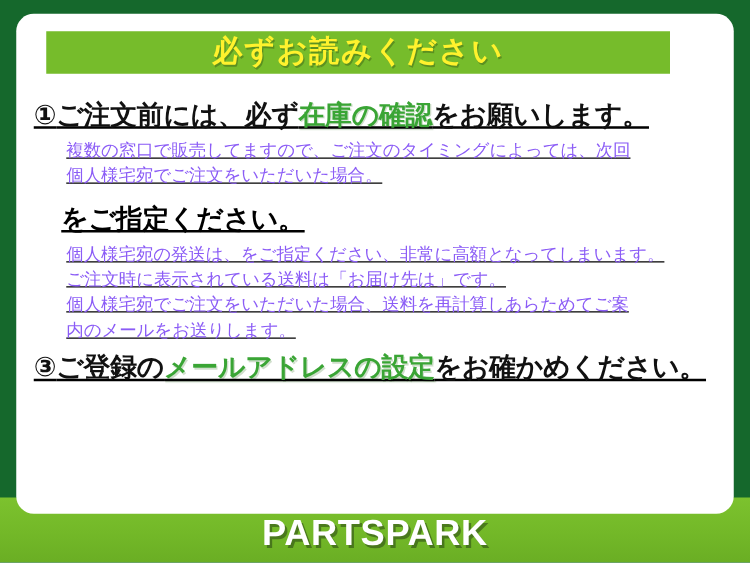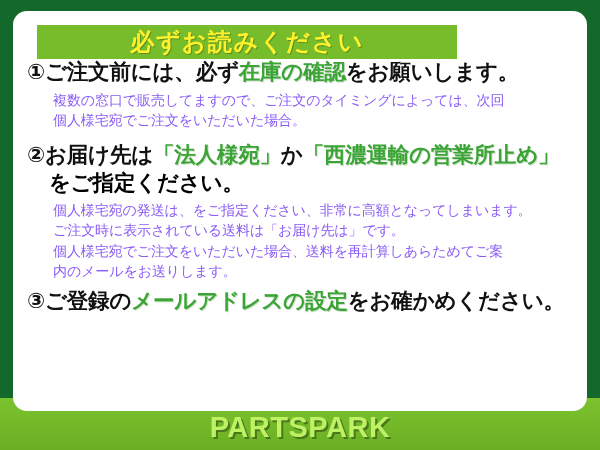--- a/index.html
+++ b/index.html
@@ -36,21 +36,21 @@
   .logo-text {
     position: absolute;
     left: 0;
     right: 0;
     bottom: 6px;
     text-align: center;
     z-index: 3;
     font-size: 29px;
     font-weight: bold;
     letter-spacing: 0.5px;
-    color: #bef264;
+    color: #ffffff;
     text-shadow: 2px 2px 0 rgba(40,70,20,0.55);
     font-family: "Liberation Sans", "DejaVu Sans", sans-serif;
   }
 
   
   .card {
     position: absolute;
     left: 13px;
     top: 11px;
     width: 574px;
@@ -59,44 +59,45 @@
     border-radius: 14px;
     z-index: 2;
     box-sizing: border-box;
     overflow: hidden;
   }
 
   .banner {
     position: absolute;
     left: 24px;
     top: 14px;
-    width: 420px;
+    width: 499px;
     height: 34px;
     background: #76bc2b;
     display: flex;
     align-items: center;
     justify-content: center;
     box-sizing: border-box;
   }
   .banner-title {
     color: #fff22d;
     font-size: 24px;
     font-weight: bold;
     letter-spacing: 1.5px;
     text-shadow: 1px 1px 0 rgba(60,90,20,0.45);
     line-height: 1;
   }
 
   .content {
     position: absolute;
     left: 0;
     right: 0;
-    top: 48px;
+    top: 68px;
     padding: 0 14px 0 14px;
     box-sizing: border-box;
+    text-decoration: underline;
   }
 
   .item { margin-bottom: 2px; }
 
   .item-head {
     font-size: 21.5px;
     font-weight: bold;
     color: #111111;
     line-height: 1.28;
     letter-spacing: -0.2px;
@@ -152,23 +153,20 @@
         <div class="item-head">
           <span>①</span><span>ご注文前には、必ず</span><span class="hl">在庫の確認</span><span>をお願いします。</span>
         </div>
         <div class="item-body">
           <div>複数の窓口で販売してますので、ご注文のタイミングによっては、次回</div>
           <div>個人様宅宛でご注文をいただいた場合。</div>
         </div>
       </div>
 
       <div class="item sec2">
-        <div class="item-head">
-          <span>②</span><span>お届け先は</span><span class="hl">「法人様宛」</span><span>か</span><span class="hl">「西濃運輸の営業所止め」</span>
-        </div>
         <div class="item-head-cont">をご指定ください。</div>
         <div class="item-body">
           <div>個人様宅宛の発送は、をご指定ください、非常に高額となってしまいます。</div>
           <div>ご注文時に表示されている送料は「お届け先は」です。</div>
           <div>個人様宅宛でご注文をいただいた場合、送料を再計算しあらためてご案</div>
           <div>内のメールをお送りします。</div>
         </div>
       </div>
 
       <div class="item sec3">

